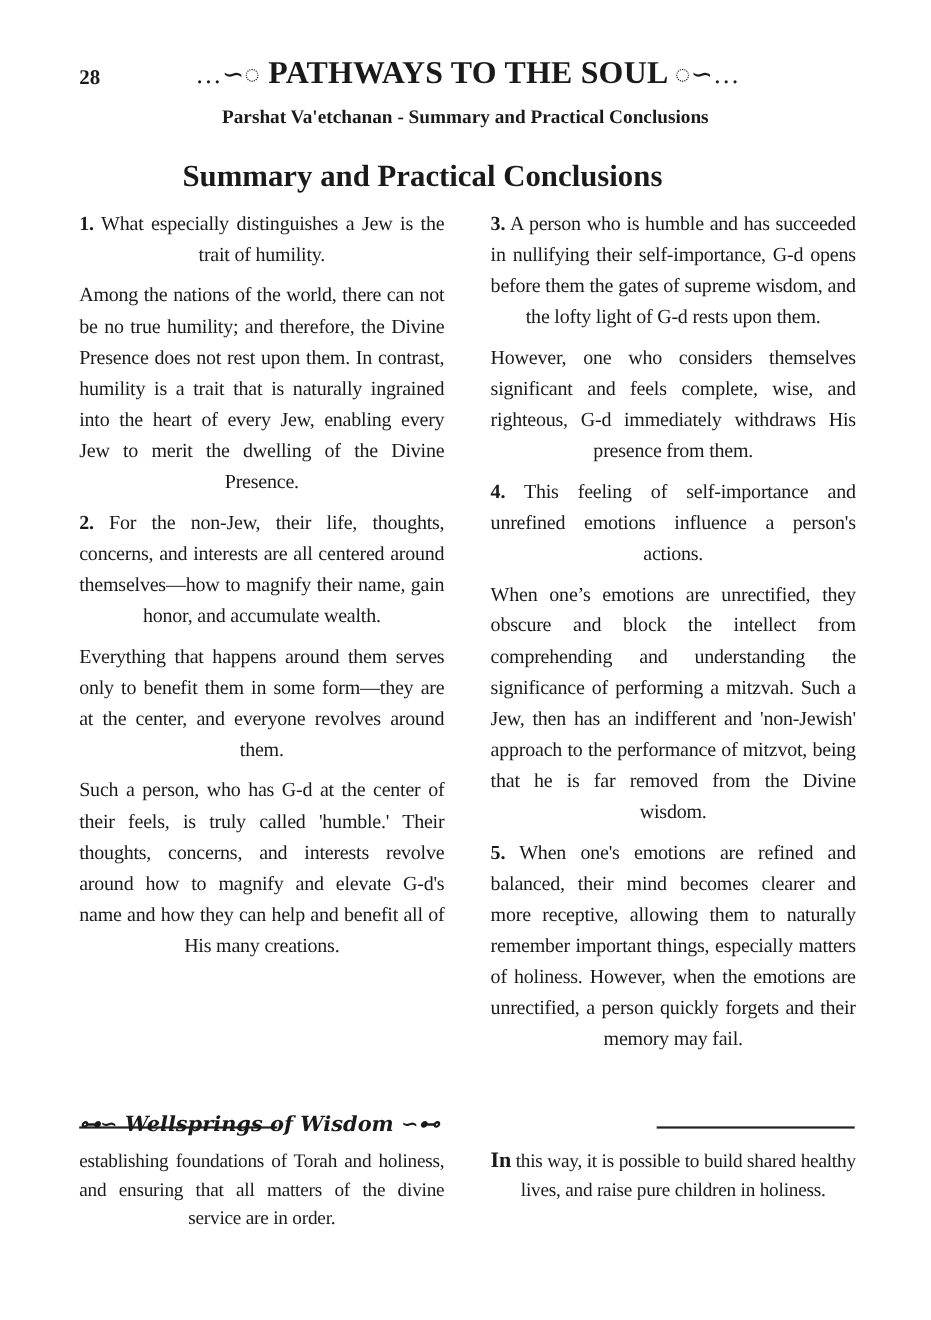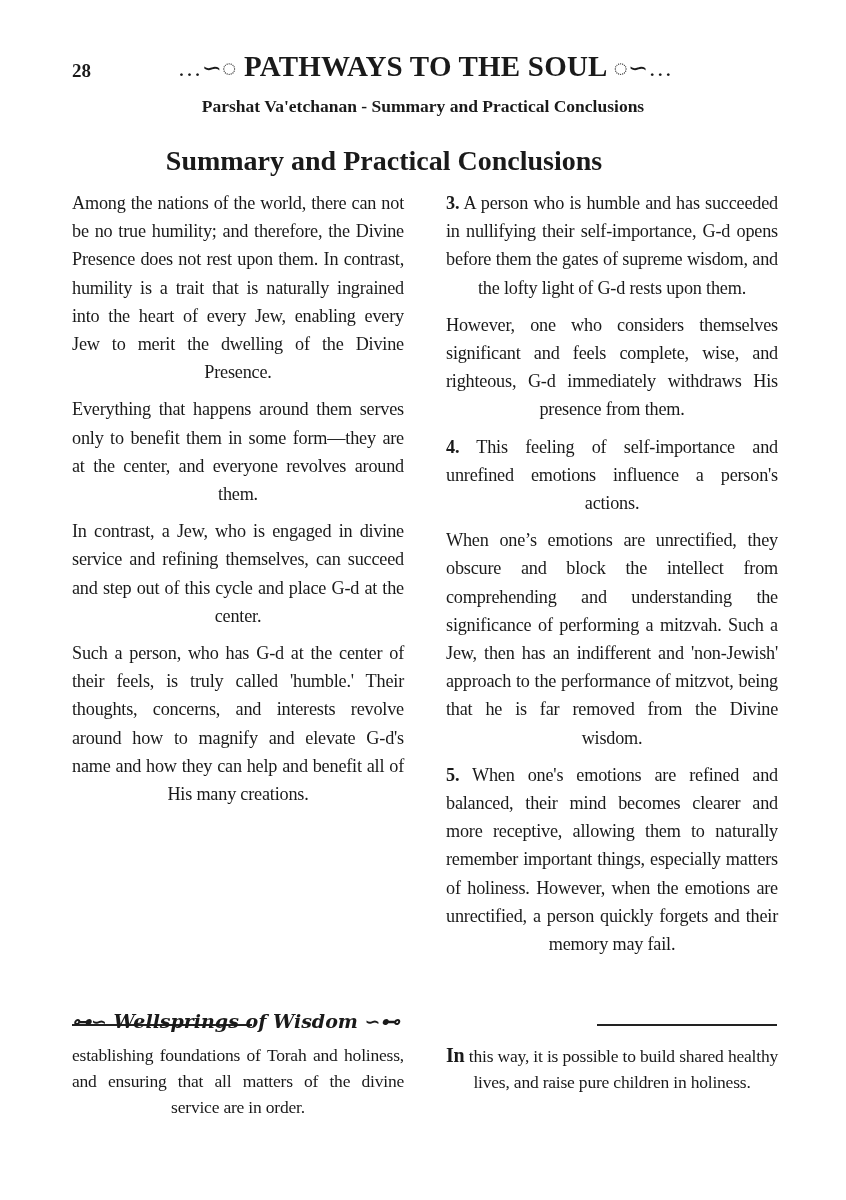--- a/index.html
+++ b/index.html
@@ -39,23 +39,24 @@
   <span class="orn">…∽◌</span>
   <span>PATHWAYS TO THE SOUL</span>
   <span class="orn">◌∽…</span>
 </div>
 
 <div class="subhead">Parshat Va'etchanan - Summary and Practical Conclusions</div>
 
 <div class="title">Summary and Practical Conclusions</div>
 
 <div class="col col-left">
+  <p><span class="num">1.</span><span> What especially distinguishes a Jew is the trait of humility.</span></p>
   <p>Among the nations of the world, there can not be no true humility; and therefore, the Divine Presence does not rest upon them. In contrast, humility is a trait that is naturally ingrained into the heart of every Jew, enabling every Jew to merit the dwelling of the Divine Presence.</p>
+  <p><span class="num">2.</span><span> For the non-Jew, their life, thoughts, concerns, and interests are all centered around themselves—how to magnify their name, gain honor, and accumulate wealth.</span></p>
   <p>Everything that happens around them serves only to benefit them in some form—they are at the center, and everyone revolves around them.</p>
-  <p>In contrast, a Jew, who is engaged in divine service and refining themselves, can succeed and step out of this cycle and place G-d at the center.</p>
   <p>Such a person, who has G-d at the center of their feels, is truly called 'humble.' Their thoughts, concerns, and interests revolve around how to magnify and elevate G-d's name and how they can help and benefit all of His many creations.</p>
 </div>
 
 <div class="col col-right">
   <p><span class="num">3.</span><span> A person who is humble and has succeeded in nullifying their self-importance, G-d opens before them the gates of supreme wisdom, and the lofty light of G-d rests upon them.</span></p>
   <p>However, one who considers themselves significant and feels complete, wise, and righteous, G-d immediately withdraws His presence from them.</p>
   <p><span class="num">4.</span><span> This feeling of self-importance and unrefined emotions influence a person's actions.</span></p>
   <p>When one’s emotions are unrectified, they obscure and block the intellect from comprehending and understanding the significance of performing a mitzvah. Such a Jew, then has an indifferent and 'non-Jewish' approach to the performance of mitzvot, being that he is far removed from the Divine wisdom.</p>
   <p><span class="num">5.</span><span> When one's emotions are refined and balanced, their mind becomes clearer and more receptive, allowing them to naturally remember important things, especially matters of holiness. However, when the emotions are unrectified, a person quickly forgets and their memory may fail.</span></p>
 </div>

